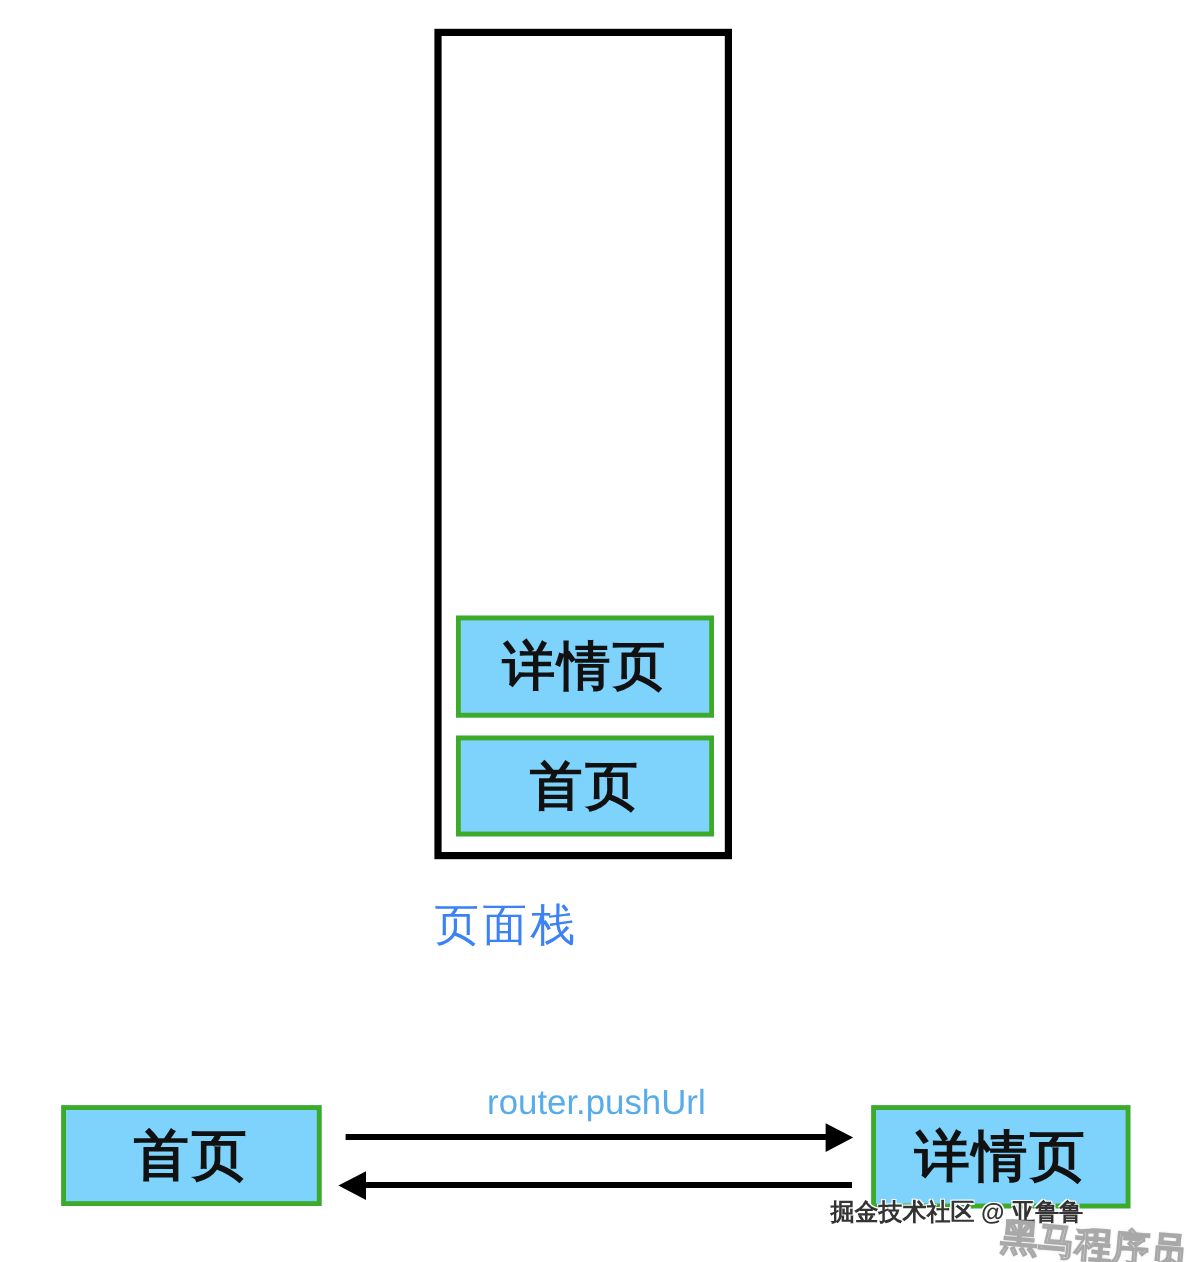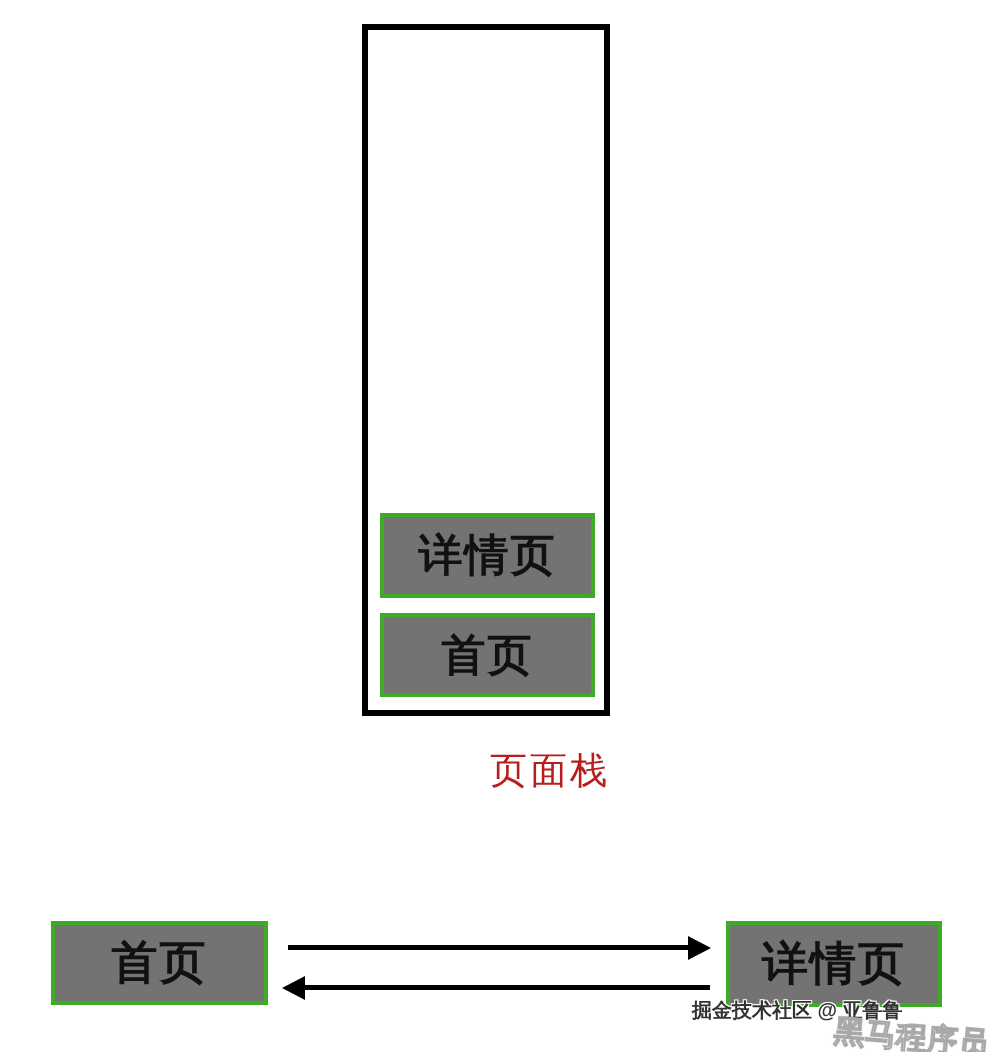--- a/index.html
+++ b/index.html
@@ -24,43 +24,43 @@
     height: 692px;
     border: 6px solid #000000;
     box-sizing: border-box;
     background: #ffffff;
   }
   
   .green-box {
     position: absolute;
     border: 4px solid #3daa28;
     box-sizing: border-box;
-    background: #737373;
+    background: #7dd3fc;
     display: flex;
     align-items: center;
     justify-content: center;
     color: #111111;
     font-weight: bold;
     font-size: 44px;
     letter-spacing: 2px;
     white-space: nowrap;
   }
   .stack-item-detail { left: 380px; top: 513px; width: 215px; height: 85px; }
   .stack-item-home   { left: 380px; top: 613px; width: 215px; height: 84px; }
   .flow-home-box     { left: 51px;  top: 921px; width: 217px; height: 84px; font-size: 46px; }
   .flow-detail-box   { left: 726px; top: 921px; width: 216px; height: 86px; font-size: 46px; }
 
   .stack-caption {
     position: absolute;
     left: 362px;
     top: 746px;
     width: 248px;
-    text-align: right;
+    text-align: left;
     font-size: 37px;
-    color: #b91c1c;
+    color: #3b82f6;
     letter-spacing: 3px;
     white-space: nowrap;
   }
 
   .router-label {
     position: absolute;
     width: 340px;
     text-align: center;
     color: #57ace9;
     font-size: 29px;
@@ -138,20 +138,21 @@
   <div class="stack-caption">页面栈</div>
 
   <div class="green-box flow-home-box">
     <span>首页</span>
   </div>
 
   <div class="green-box flow-detail-box">
     <span>详情页</span>
   </div>
 
+  <div class="router-label push-label">router.pushUrl</div>
 
 
   <div class="arrow-line arrow-line-forward"></div>
   <div class="arrow-head arrow-head-right"></div>
 
   <div class="arrow-line arrow-line-back"></div>
   <div class="arrow-head arrow-head-left"></div>
 
   <div class="watermark-1">掘金技术社区 @ 亚鲁鲁</div>
 

